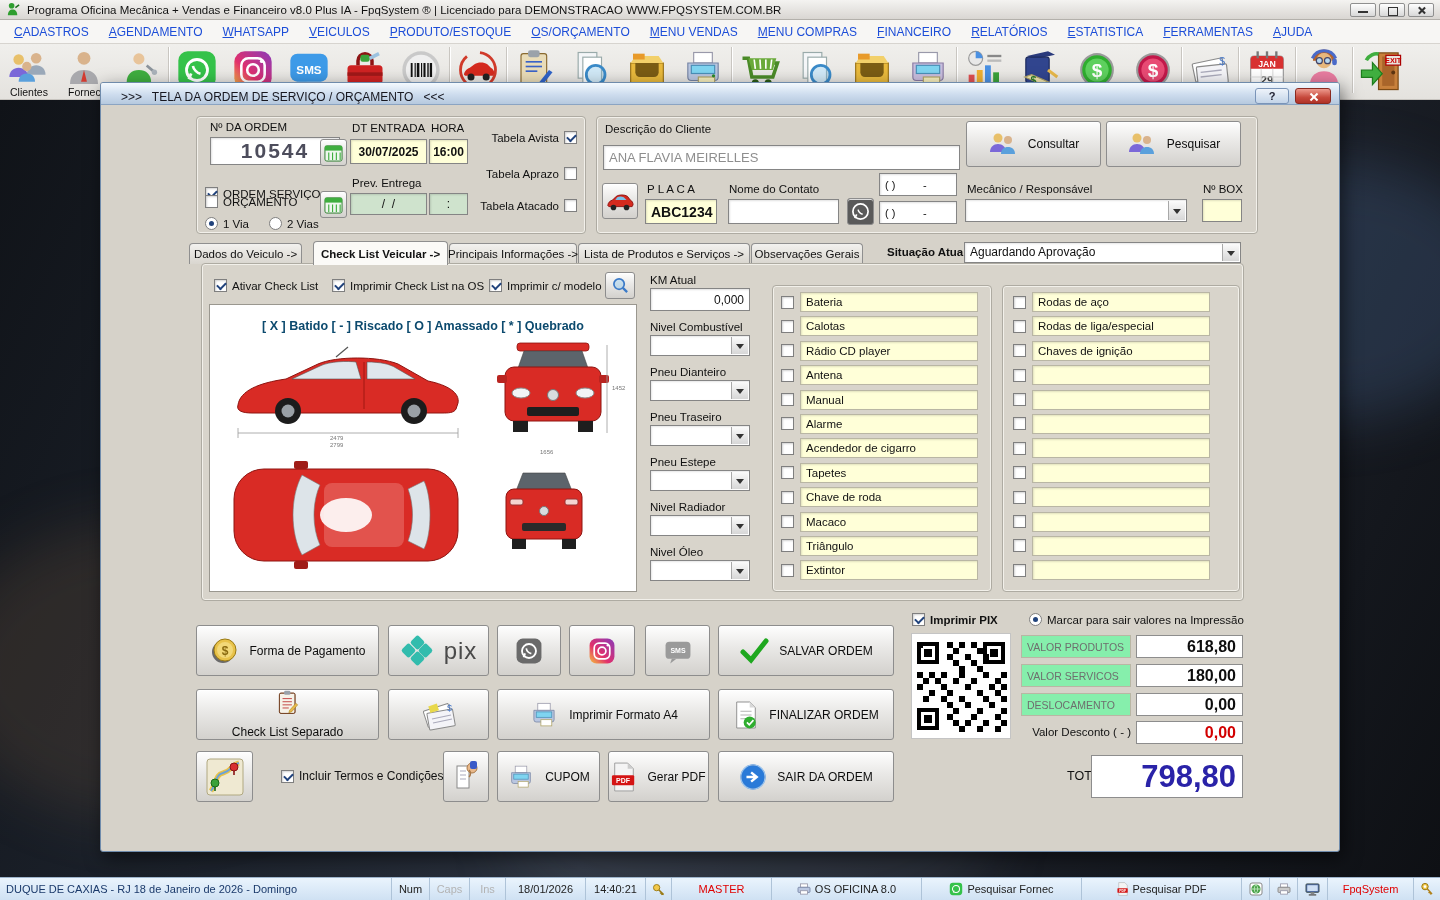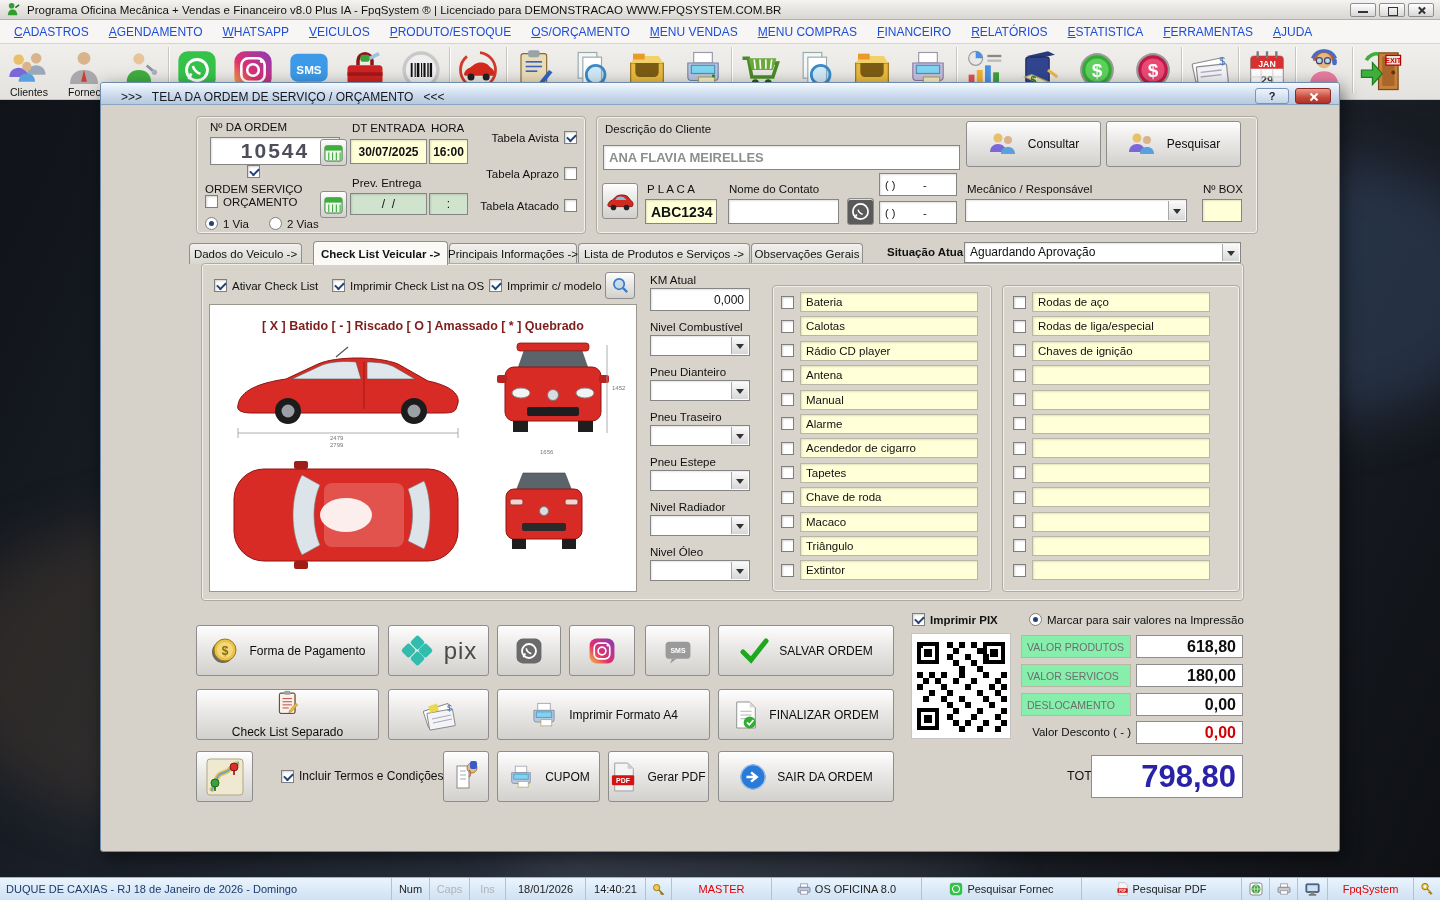--- a/index.html
+++ b/index.html
@@ -88,21 +88,21 @@
 
   
   .clrow { display:flex; align-items:center; gap:6px; height:20px; margin-bottom:4.4px; }
   .clrow .ipt { height:20px; font-size:11.5px; flex:none; width:178px; border-color:#b9b6a4; }
 
   .midf-label { font-size:11.5px; color:#111; margin-top:10px; }
   .midf-dd { height:21px; margin-top:2px; }
 
   
   #car-panel { position:absolute; background:#fff; border:1px solid #9a978f; }
-  #car-legend { position:absolute; top:14px; width:100%; text-align:center; font-size:12.5px; font-weight:bold; color:#7f1d1d; }
+  #car-legend { position:absolute; top:14px; width:100%; text-align:center; font-size:12.5px; font-weight:bold; color:#0c4a6e; }
   .dimtxt { position:absolute; font-size:6px; color:#777; }
 
   
   .tot-lbl { position:absolute; width:110px; height:23px; background:#86efac; border:1px solid #b9b6a4;
     font-size:10.5px; color:#6e6e6e; display:flex; align-items:center; padding:0 5px; }
   .tot-val { position:absolute; width:107px; height:23px; background:#fff; border:1px solid #8d8d8d;
     font-size:16px; font-weight:bold; color:#0d0d0d; display:flex; align-items:center; justify-content:flex-end; padding:0 6px; }
 
   
   #qr { position:absolute; width:100px; height:106px; background:#fff; border:1px solid #c4c4c4; }
@@ -435,21 +435,21 @@
   <div id="dialog">
     <div id="dlg-titlebar">
       <span id="dlg-title">&gt;&gt;&gt;   TELA DA ORDEM DE SERVIÇO / ORÇAMENTO   &lt;&lt;&lt;</span>
       <span class="dlg-help">?</span>
       <span class="dlg-close"></span>
     </div>
 
     <div class="gb" style="left:95px; top:33px; width:390px; height:118px;">
       <span class="lbl abs" style="left:13px; top:4px;">Nº DA ORDEM</span>
       <div class="ipt abs" style="left:13px; top:20px; width:130px; height:28px; justify-content:center; font-size:21px; font-weight:bold; color:#4d4d5c; letter-spacing:2px;">10544</div>
-      <div class="chkrow" style="left:8px; top:48px;flex-direction:column;">
+      <div class="chkrow" style="left:8px; top:70px;">
         <span class="cb on"></span>
         <span>ORDEM SERVIÇO</span>
       </div>
       <div class="chkrow" style="left:8px; top:78px;">
         <span class="cb"></span>
         <span>ORÇAMENTO</span>
       </div>
       <div class="chkrow" style="left:8px; top:100px;">
         <span class="radio on"></span>
         <span>1 Via</span>
@@ -498,21 +498,21 @@
         <span class="cb"></span>
       </div>
       <div class="chkrow" style="left:282px; top:82px; width:98px; justify-content:flex-end;">
         <span>Tabela Atacado</span>
         <span class="cb"></span>
       </div>
     </div>
 
     <div class="gb" style="left:495px; top:33px; width:662px; height:118px;">
       <span class="lbl abs" style="left:8px; top:6px;">Descrição do Cliente</span>
-      <div class="ipt abs" style="left:6px; top:28px; width:357px; height:25px; font-weight:bold; color:#8e8e8e; font-size:13px;">ANA FLAVIA MEIRELLES</div>
+      <div class="ipt abs" style="left:6px; top:28px; width:357px; height:25px; font-weight:normal; color:#8e8e8e; font-size:13px;">ANA FLAVIA MEIRELLES</div>
       <div class="btn abs" style="left:5px; top:66px; width:36px; height:36px;">
           <svg width="28" height="24" viewBox="0 0 30 24">
             <path d="M2 17c0-3 2-5 5-6l4-4c3-2 9-2 12 0l3 4c2 1 3 3 3 5l-1 2H3z" fill="#d42a1e" stroke="#8e1212"></path>
             <path d="M12 8l-2 3h12l-3-3c-2-1-5-1-7 0z" fill="#7ac0e8"></path>
             <circle cx="8" cy="19" r="3" fill="#222"></circle>
             <circle cx="22" cy="19" r="3" fill="#222"></circle>
           </svg>
         </div>
       <span class="lbl abs" style="left:50px; top:66px;">P L A C A</span>
       <div class="ipt yellow abs" style="left:48px; top:82px; width:72px; height:25px; font-weight:bold; font-size:14px;">ABC1234</div>

